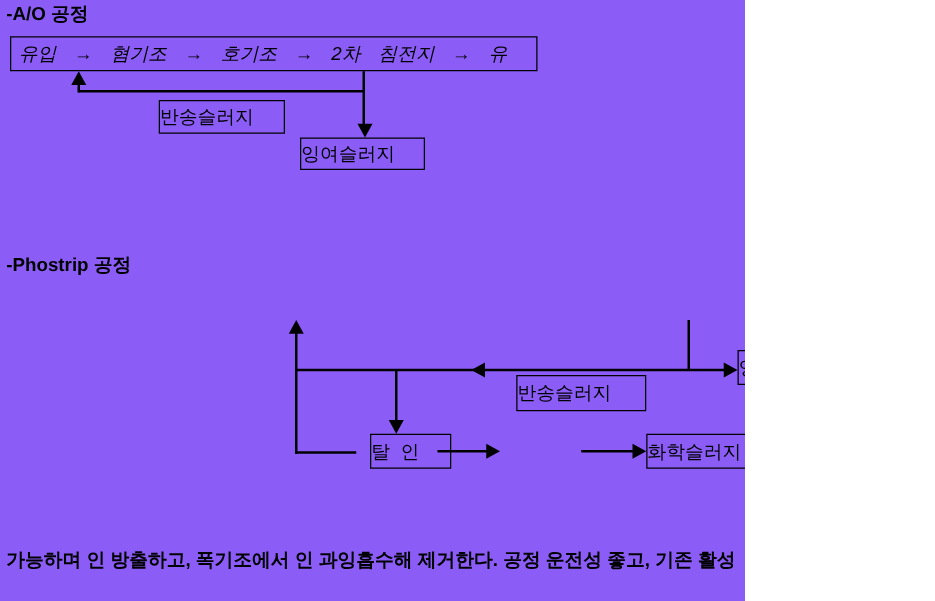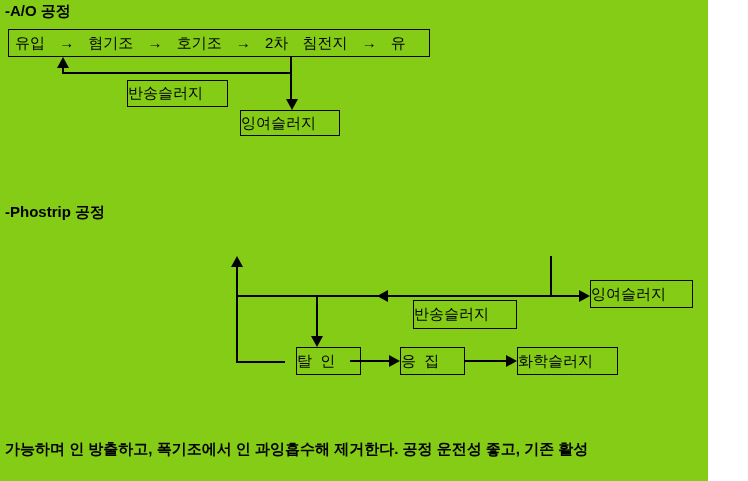--- a/index.html
+++ b/index.html
@@ -1,19 +1,19 @@
 <!DOCTYPE html>
 <html><head>
 <meta charset="utf-8">
 <style>
   html,body{margin:0;padding:0;background:#ffffff;}
   #page{
     position:relative;
-    width:708px;height:481px;
-    background:#84cc16;
+    width:596px;height:481px;
+    background:#8b5cf6;
     color:#000000;
     font-family:"Liberation Sans","DejaVu Sans",sans-serif;
     font-size:15px;
     overflow:hidden;
   }
   .title{
     position:absolute;
     font-weight:bold;
     font-size:15px;
     white-space:pre;
@@ -31,20 +31,21 @@
   }
   .flowbox{
     position:absolute;
     border:1.5px solid #000000;
     box-sizing:border-box;
     display:flex;
     align-items:center;
     white-space:pre;
     font-size:15px;
     overflow:hidden;
+    font-style:italic;
   }
   .flowbox .flowtext{padding-left:6px;}
   .ao-flowtext{word-spacing:10px;}
   .ph-flowtext{word-spacing:7px;}
   .line{position:absolute;background:#000000;}
   .arrow{position:absolute;width:0;height:0;}
   .arrow.up{border-left:6px solid transparent;border-right:6px solid transparent;border-bottom:11px solid #000000;}
   .arrow.down{border-left:6px solid transparent;border-right:6px solid transparent;border-top:11px solid #000000;}
   .arrow.left{border-top:6px solid transparent;border-bottom:6px solid transparent;border-right:11px solid #000000;}
   .arrow.right{border-top:6px solid transparent;border-bottom:6px solid transparent;border-left:11px solid #000000;}
@@ -107,23 +108,20 @@
     <span>잉여슬러지</span>
   </div>
 
   <div class="node" style="left:296px;top:347px;width:65px;height:28px;">
     <span>탈  인</span>
   </div>
 
   <div class="line" style="left:350px;top:360px;width:40px;height:2px;"></div>
   <div class="arrow right" style="left:389px;top:355px;"></div>
 
-  <div class="node" style="left:400px;top:347px;width:65px;height:28px;">
-    <span>응  집</span>
-  </div>
 
   <div class="line" style="left:465px;top:360px;width:42px;height:2px;"></div>
   <div class="arrow right" style="left:506px;top:355px;"></div>
 
   <div class="node" style="left:517px;top:347px;width:101px;height:28px;">
     <span>화학슬러지</span>
   </div>
 
   <div class="desc" style="left:5px;top:396px;">
     <div>가능하며 인 방출하고, 폭기조에서 인 과잉흡수해 제거한다. 공정 운전성 좋고, 기존 활성</div>

